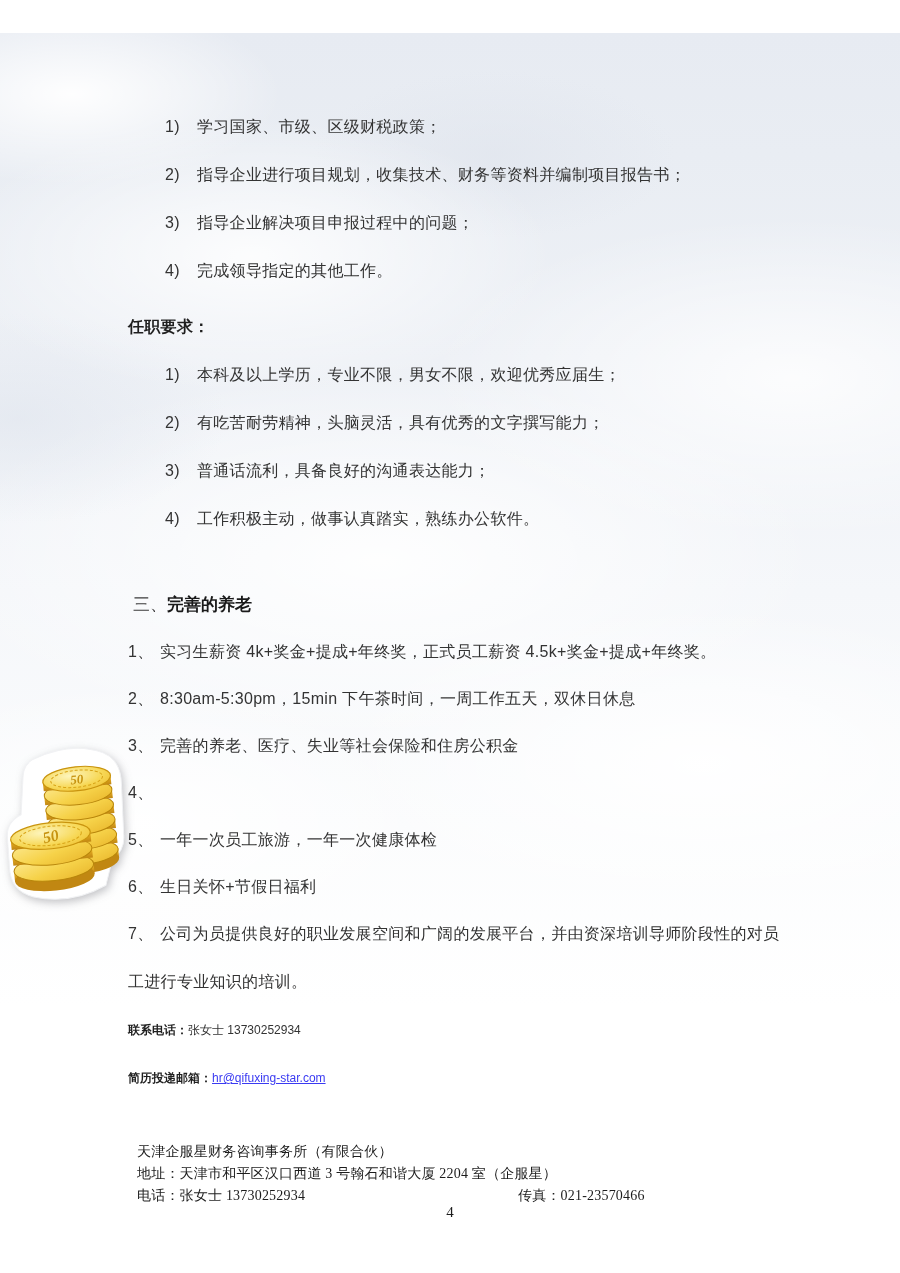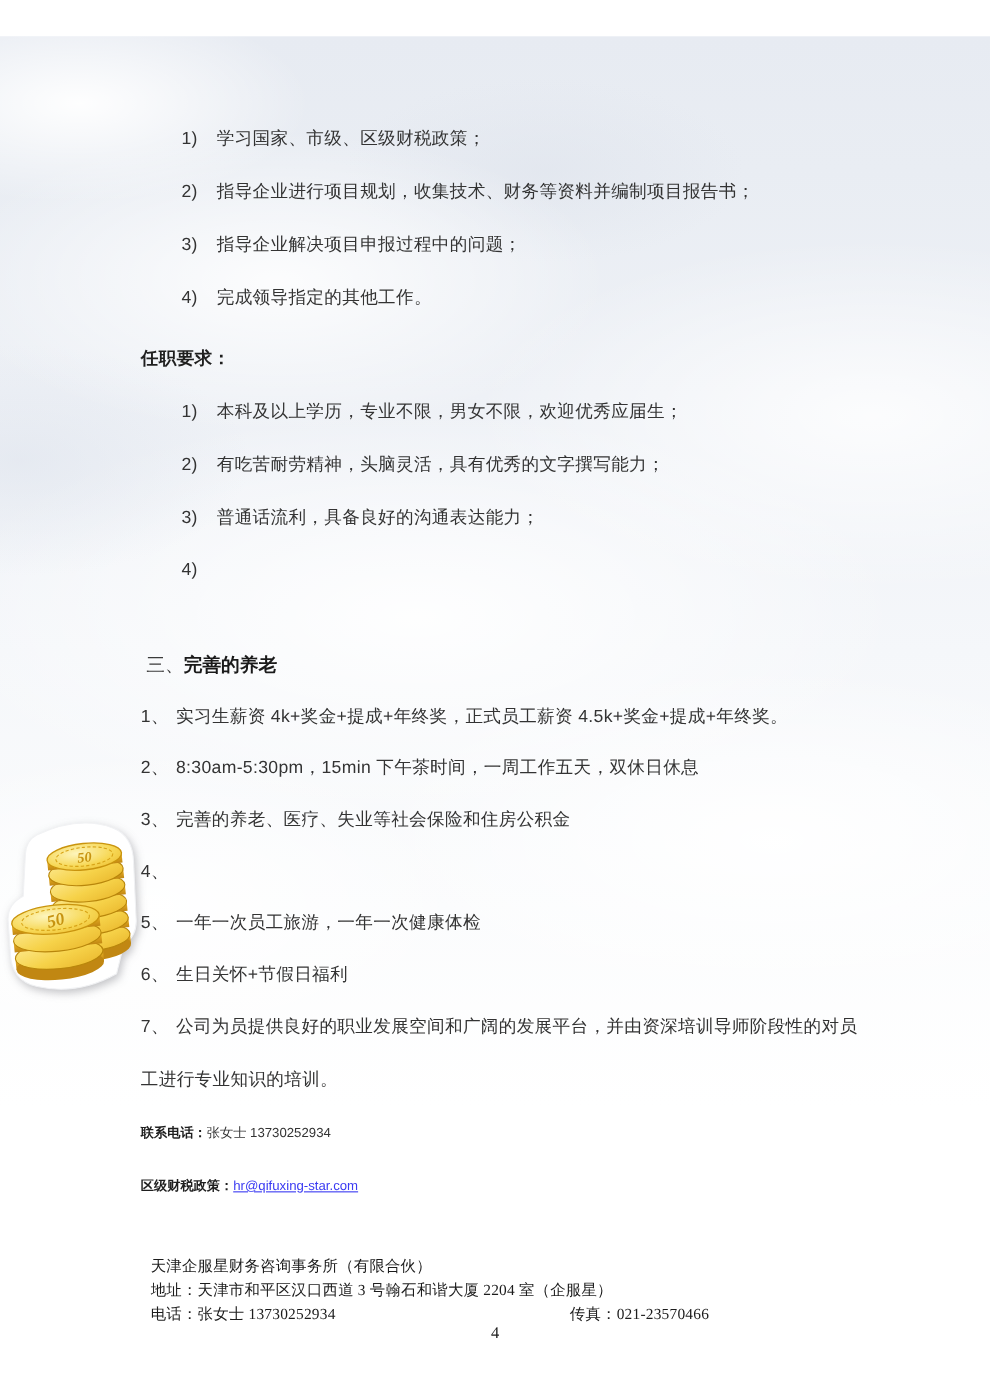--- a/index.html
+++ b/index.html
@@ -97,20 +97,21 @@
         <span>有吃苦耐劳精神，头脑灵活，具有优秀的文字撰写能力；</span>
       </li>
 
       <li class="body-line">
         <span class="num">3)</span>
         <span>普通话流利，具备良好的沟通表达能力；</span>
       </li>
 
       <li class="body-line">
         <span class="num">4)</span>
+        <span>工作积极主动，做事认真踏实，熟练办公软件。</span>
       </li>
     </ul>
 
   <div class="abs heading-row" style="left:133px;top:594px;">
     <span class="heading-prefix">三、</span><span class="heading-title">完善的养老</span>
   </div>
 
   <ul class="doc-list salary-list abs" style="left:128px;top:642px;">
 
       <li class="body-line">
@@ -148,21 +149,21 @@
       </li>
     </ul>
 
   <div class="abs body-line" style="left:128px;top:972px;">工进行专业知识的培训。</div>
 
   <div class="abs contact-line" style="left:128px;top:1020px;">
     <span class="bold">联系电话：</span><span>张女士  13730252934</span>
   </div>
 
   <div class="abs contact-line" style="left:128px;top:1068px;">
-    <span class="bold">区级财税政策：</span><a href="#" class="email-link">hr@qifuxing-star.com</a>
+    <span class="bold">简历投递邮箱：</span><a href="#" class="email-link">hr@qifuxing-star.com</a>
   </div>
 
   <div class="abs footer" style="left:137px;top:1141px;">
     <div>天津企服星财务咨询事务所（有限合伙）</div>
     <div>地址：天津市和平区汉口西道 3 号翰石和谐大厦 2204 室（企服星）</div>
     <div class="footer-row">
       <span>电话：张女士 13730252934</span>
       <span class="footer-fax">传真：021-23570466</span>
     </div>
   </div>

